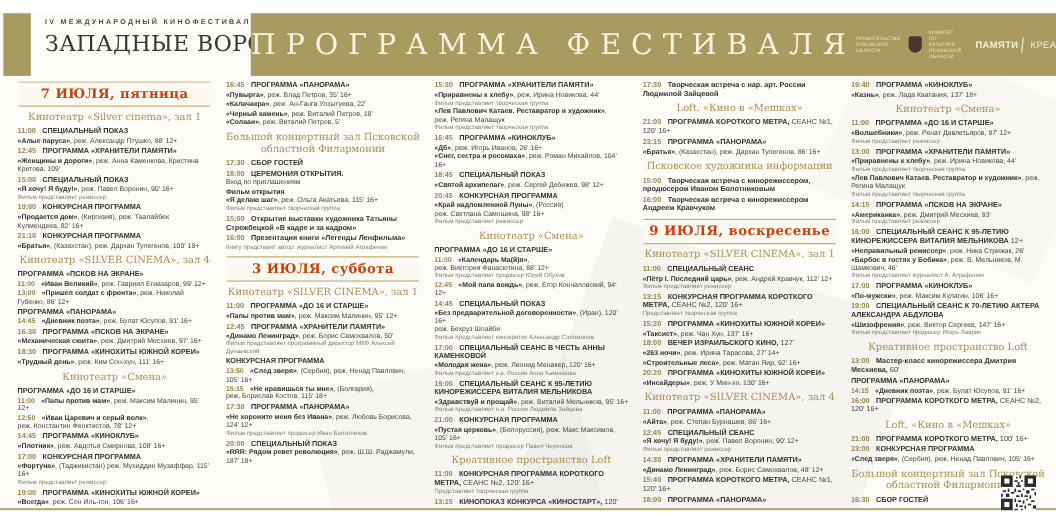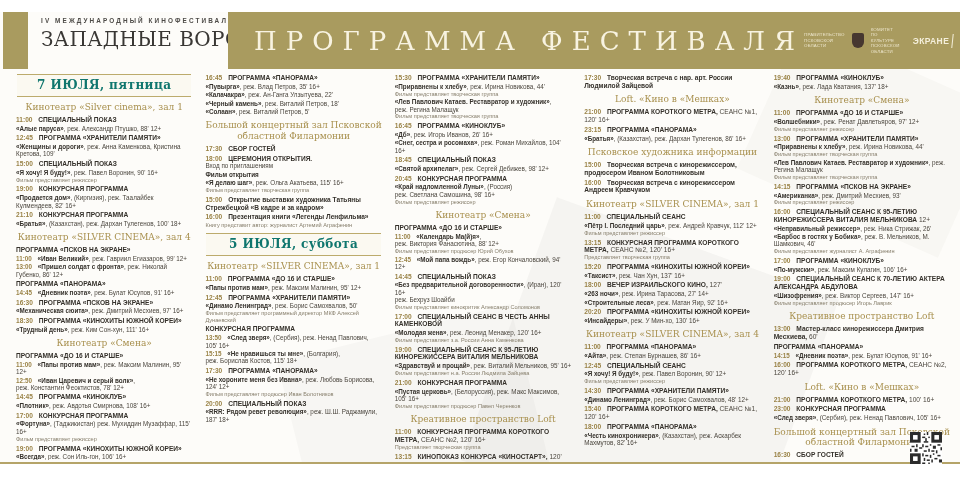--- a/index.html
+++ b/index.html
@@ -14,35 +14,35 @@
   
   .topwhite{position:absolute;left:0;top:0;width:100%;height:12px;background:#ffffff;}
   .goldsq{position:absolute;left:3px;top:12px;width:25px;height:57px;background:#a99b5f;}
   .brand{position:absolute;left:41px;top:17px;width:185px;}
   .kicker{font-size:6.4px;font-weight:bold;letter-spacing:2.1px;color:#4d4b47;white-space:nowrap;}
   .brandname{font-family:"DejaVu Serif","Liberation Serif",serif;font-size:20px;color:#393734;
              letter-spacing:0.4px;margin-top:3px;white-space:nowrap;}
   .band{position:absolute;left:228px;top:12px;width:732px;height:57px;background:#a99b5f;
         display:flex;align-items:center;}
   .title{font-family:"DejaVu Serif","Liberation Serif",serif;font-size:26px;letter-spacing:9px;
-         color:#f8f3e1;padding-left:26px;white-space:nowrap;}
+         color:#f8f3e1;white-space:nowrap;}
   .partners{margin-left:auto;display:flex;align-items:center;gap:7px;padding-right:14px;}
   .ptext{font-size:4.4px;line-height:5.4px;color:#ece5cb;letter-spacing:0.2px;max-width:44px;}
   .crest{width:12px;height:15px;background:#463730;border-radius:2px 2px 6px 6px;flex:none;}
   .pskov{display:flex;align-items:center;color:#f4efdb;font-size:8.5px;letter-spacing:0.4px;margin-left:6px;}
   .pskov .b1{font-weight:bold;}
   .pdiv{width:4px;height:14px;border-left:1.4px solid #f4efdb;margin:0 3px;transform:skewX(-6deg);}
 
   
   .cols{position:absolute;left:16px;top:74px;width:934px;height:386px;display:flex;gap:13px;}
   .col{flex:1;overflow:hidden;}
   .col > :first-child{margin-top:0;}
   p{margin:0;}
   .r_day{font-family:"DejaVu Serif","Liberation Serif",serif;font-size:12px;line-height:13px;
-         font-weight:bold;color:#0f766e;text-align:center;letter-spacing:0.4px;
+         font-weight:bold;color:#c2410c;text-align:center;letter-spacing:0.4px;
          border-top:1px solid #bcab6c;border-bottom:1px solid #bcab6c;background:#fbf9f1;
          padding:4px 0;margin:5px 1px 5px;}
   .r_venue{font-family:"DejaVu Serif","Liberation Serif",serif;font-size:9px;line-height:10.5px;
            color:#a8904e;text-align:center;margin:5px 0 3.5px;}
   .r_e,.r_p{font-size:6.6px;line-height:7.7px;color:#35312b;font-weight:bold;margin-top:2.2px;}
   .r_f{font-size:6.3px;line-height:7.4px;color:#4a453d;margin-top:1px;}
   .r_pl{font-size:6.3px;line-height:7.3px;color:#4a453d;}
   .r_n{font-size:5.6px;line-height:6.6px;color:#867e6b;margin-top:0.5px;}
   .tm{color:#9a8347;font-weight:bold;margin-right:4px;}
   .bb{font-weight:bold;color:#35312b;}
@@ -69,21 +69,21 @@
     <div class="brandname">ЗАПАДНЫЕ ВОРОТА</div>
   </div>
 
   <div class="band">
     <div class="title">ПРОГРАММА ФЕСТИВАЛЯ</div>
     <div class="partners">
       <div class="ptext">ПРАВИТЕЛЬСТВО ПСКОВСКОЙ ОБЛАСТИ</div>
       <div class="crest"></div>
       <div class="ptext">КОМИТЕТ ПО КУЛЬТУРЕ ПСКОВСКОЙ ОБЛАСТИ</div>
       <div class="pskov">
-        <span class="b1">ЭКРАНЕ</span>
+        <span class="b1">ПАМЯТИ</span>
         <span class="pdiv"></span>
         <span>КРЕАТИВ</span>
       </div>
     </div>
   </div>
 
   <div class="cols" id="cols">
       <div class="col">
         <p class="r_day"><span>7 ИЮЛЯ, пятница</span></p>
         <p class="r_venue"><span>Кинотеатр «Silver cinema», зал 1</span></p>
@@ -130,21 +130,21 @@
         <p class="r_venue"><span>Большой концертный зал Псковской областной Филармонии</span></p>
         <p class="r_e"><span class="tm">17:30</span> <span class="bb">СБОР ГОСТЕЙ</span></p>
         <p class="r_e"><span class="tm">18:00</span> <span class="bb">ЦЕРЕМОНИЯ ОТКРЫТИЯ.</span></p>
         <p class="r_pl"><span>Вход по приглашениям</span></p>
         <p class="r_f"><span class="bb">Фильм открытия</span><span class="rr"></span></p>
         <p class="r_f"><span class="bb">«Я делаю шаг»</span><span class="rr">, реж. Ольга Акатьева, 115' 16+</span></p>
         <p class="r_n"><span>Фильм представляет творческая группа</span></p>
         <p class="r_e"><span class="tm">15:00</span> <span class="bb">Открытие выставки художника Татьяны Стрежбецкой «В кадре и за кадром»</span></p>
         <p class="r_e"><span class="tm">16:00</span> <span class="bb">Презентация книги «Легенды Ленфильма»</span></p>
         <p class="r_n"><span>Книгу представит автор: журналист Артемий Аграфенин</span></p>
-        <p class="r_day"><span>5 ИЮЛЯ, суббота</span></p>
+        <p class="r_day"><span>3 ИЮЛЯ, суббота</span></p>
         <p class="r_venue"><span>Кинотеатр «SILVER CINEMA», зал 1</span></p>
         <p class="r_e"><span class="tm">11:00</span> <span class="bb">ПРОГРАММА «ДО 16 И СТАРШЕ»</span></p>
         <p class="r_f"><span class="bb">«Папы против мам»</span><span class="rr">, реж. Максим Малинин, 95' 12+</span></p>
         <p class="r_e"><span class="tm">12:45</span> <span class="bb">ПРОГРАММА «ХРАНИТЕЛИ ПАМЯТИ»</span></p>
         <p class="r_f"><span class="bb">«Динамо Ленинград»</span><span class="rr">, реж. Борис Самохвалов, 50'</span></p>
         <p class="r_n"><span>Фильм представляет программный директор МКФ Алексей Дунаевский</span></p>
         <p class="r_p"><span class="bb">КОНКУРСНАЯ ПРОГРАММА</span></p>
         <p class="r_f"><span class="tm">13:50</span> <span class="bb">«След зверя»</span><span class="rr">, (Сербия), реж. Ненад Павлович, 105' 16+</span></p>
         <p class="r_f"><span class="tm">15:15</span> <span class="bb">«Не нравишься ты мне»</span><span class="rr">, (Болгария),</span></p>
         <p class="r_pl"><span>реж. Борислав Костов, 115' 18+</span></p>
@@ -196,20 +196,21 @@
       </div>
       <div class="col">
         <p class="r_e"><span class="tm">17:30</span> <span class="bb">Творческая встреча с нар. арт. России Людмилой Зайцевой</span></p>
         <p class="r_venue"><span>Loft. «Кино в «Мешках»</span></p>
         <p class="r_e"><span class="tm">21:00</span> <span class="bb">ПРОГРАММА КОРОТКОГО МЕТРА,</span><span class="rr"> СЕАНС №1, 120' 16+</span></p>
         <p class="r_e"><span class="tm">23:15</span> <span class="bb">ПРОГРАММА «ПАНОРАМА»</span></p>
         <p class="r_f"><span class="bb">«Братья»</span><span class="rr">, (Казахстан), реж. Дархан Тулегенов, 86' 16+</span></p>
         <p class="r_venue"><span>Псковское художника информации</span></p>
         <p class="r_e"><span class="tm">15:00</span> <span class="bb">Творческая встреча с кинорежиссером, продюсером Иваном Болотниковым</span></p>
         <p class="r_e"><span class="tm">16:00</span> <span class="bb">Творческая встреча с кинорежиссером Андреем Кравчуком</span></p>
+        <p class="r_day"><span>9 ИЮЛЯ, воскресенье</span></p>
         <p class="r_venue"><span>Кинотеатр «SILVER CINEMA», зал 1</span></p>
         <p class="r_e"><span class="tm">11:00</span> <span class="bb">СПЕЦИАЛЬНЫЙ СЕАНС</span></p>
         <p class="r_f"><span class="bb">«Пётр I. Последний царь»</span><span class="rr">, реж. Андрей Кравчук, 112' 12+</span></p>
         <p class="r_n"><span>Фильм представляет режиссер</span></p>
         <p class="r_e"><span class="tm">13:15</span> <span class="bb">КОНКУРСНАЯ ПРОГРАММА КОРОТКОГО МЕТРА,</span><span class="rr"> СЕАНС №2, 120' 16+</span></p>
         <p class="r_n"><span>Представляет творческая группа</span></p>
         <p class="r_e"><span class="tm">15:20</span> <span class="bb">ПРОГРАММА «КИНОХИТЫ ЮЖНОЙ КОРЕИ»</span></p>
         <p class="r_f"><span class="bb">«Таксист»</span><span class="rr">, реж. Чан Хун, 137' 16+</span></p>
         <p class="r_e"><span class="tm">18:00</span> <span class="bb">ВЕЧЕР ИЗРАИЛЬСКОГО КИНО,</span><span class="rr"> 127'</span></p>
         <p class="r_f"><span class="bb">«263 ночи»</span><span class="rr">, реж. Ирина Тарасова, 27' 14+</span></p>

